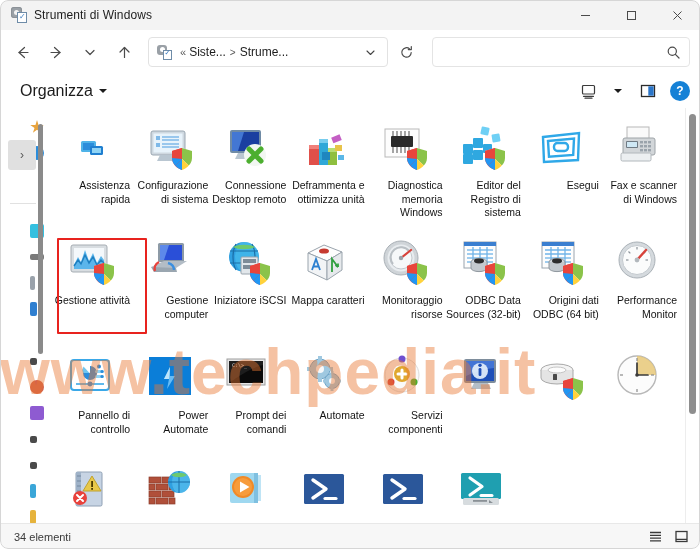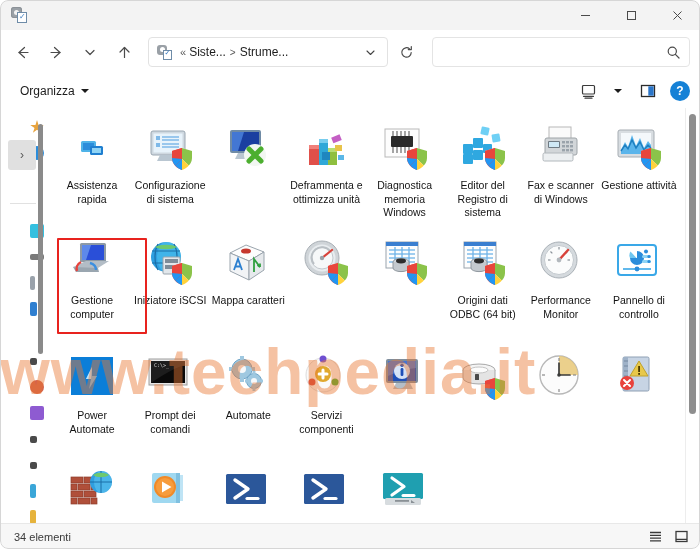--- a/index.html
+++ b/index.html
@@ -115,21 +115,21 @@
   #search-input::placeholder{ color:#9b9b9b; }
   #search-icon{ color:#4b4b4b; display:flex; }
 
   
   #cmdbar{
     height:34px; background:#ffffff; display:flex; align-items:center;
     padding:0 8px 0 12px; gap:4px;
   }
   #organizza{
     display:flex; align-items:center; gap:6px;
-    font-size:12px; color:#1c1c1c; padding:5px 8px; border-radius:4px;
+    font-size:16px; color:#1c1c1c; padding:5px 8px; border-radius:4px;
   }
   .tri-down{
     width:0;height:0;border-left:4px solid transparent;border-right:4px solid transparent;
     border-top:4px solid #1c1c1c;
   }
   #cmd-right{ margin-left:auto; display:flex; align-items:center; gap:2px; }
   .cmd-ico{
     width:28px; height:26px; display:flex; align-items:center; justify-content:center;
     color:#3b3b3b; border-radius:4px;
   }
@@ -184,21 +184,21 @@
   }
   .tile{
     height:115px; padding-top:8px;
     display:flex; flex-direction:column; align-items:center;
     position:relative;
   }
   .tile .ic{
     width:48px; height:48px; position:relative; flex:0 0 auto;
   }
   .tile .lbl{
-    margin-top:7px; width:100%; text-align:center;
+    margin-top:7px; width:100%; text-align:right;
     font-size:10.5px; line-height:13.5px; color:#131313;
     word-break:break-word; padding:0 1px;
   }
 
   
   #content-sb{
     position:absolute; right:4px; top:6px; width:7px; height:300px;
     background:#8e8e8e; border-radius:4px;
   }
   #content-sb-track{
@@ -236,20 +236,21 @@
 <body>
 
 <div id="window">
 
   <div id="titlebar">
     <div id="title-left">
       <span class="win-tools-ico">
         <span class="gear"></span>
           <span class="sheet"></span>
       </span>
+      <span id="title-text">Strumenti di Windows</span>
     </div>
     <div id="caption-buttons">
       <div class="cap-btn">
         <svg width="11" height="11" viewBox="0 0 11 11">
             <line x1="1" y1="5.5" x2="10" y2="5.5" stroke="currentColor" stroke-width="1"></line>
           </svg>
       </div>
       <div class="cap-btn">
         <svg width="11" height="11" viewBox="0 0 11 11">
             <rect x="1.5" y="1.5" width="8" height="8" fill="none" stroke="currentColor" stroke-width="1"></rect>
@@ -442,20 +443,21 @@
           <div class="tile">
             <div class="ic">
     <svg width="48" height="48" viewBox="0 0 48 48">
       <rect x="6" y="6" width="31" height="23" rx="2" fill="#6f8ba5"></rect>
       <rect x="8" y="8" width="27" height="19" fill="#1a3fa0"></rect>
       <path d="M8 8 h12 l-6 19 H8 Z" fill="#4e86e0" opacity=".8"></path>
       <path d="M14 29 h15 l3 6 H11 Z" fill="#b9c6d1"></path>
       <circle cx="31" cy="31" r="11" fill="#f2f7f2"></circle>
       <path d="M25 25 L37 37 M37 25 L25 37" stroke="#4caf2f" stroke-width="5" stroke-linecap="round"></path>
     </svg></div>
+            <div class="lbl">Connessione Desktop remoto</div>
           </div>
           <div class="tile">
             <div class="ic">
     <svg width="48" height="48" viewBox="0 0 48 48">
       <rect x="7" y="24" width="10" height="17" fill="#e0504a"></rect>
       <rect x="7" y="21" width="10" height="4" fill="#f0807a"></rect>
       <rect x="17" y="18" width="9" height="23" fill="#2fa8d8"></rect>
       <rect x="17" y="15" width="9" height="4" fill="#78cdee"></rect>
       <rect x="26" y="27" width="9" height="14" fill="#8fbf3f"></rect>
       <rect x="26" y="24" width="9" height="4" fill="#b7dd73"></rect>
@@ -511,20 +513,29 @@
     </svg><svg width="24" height="24" viewBox="0 0 24 24" style="position:absolute;left:24px;top:23px">
     <path d="M12 1 L22 4 V11 C22 17 17 21.5 12 23 C7 21.5 2 17 2 11 V4 Z" fill="#fff"></path>
     <path d="M12 1 L12 23 C7 21.5 2 17 2 11 V4 Z" fill="#e8453c"></path>
     <path d="M12 1 L22 4 V11 C22 14 20.6 16.6 18.8 18.6 L12 12 Z" fill="#8bc34a"></path>
     <path d="M2 11 V4 L12 1 V12 Z" fill="#e8453c"></path>
     <path d="M12 12 L18.8 18.6 C16.9 20.6 14.5 22.2 12 23 Z" fill="#ffd23c"></path>
     <path d="M12 12 L12 23 C9.4 22.2 7.1 20.6 5.2 18.6 Z" fill="#2196f3"></path>
     <path d="M5.2 18.6 C3.4 16.6 2 14 2 11 L12 12 Z" fill="#2196f3"></path>
   </svg></div>
             <div class="lbl">Editor del Registro di sistema</div>
+          </div>
+          <div class="tile">
+            <div class="ic">
+    <svg width="48" height="48" viewBox="0 0 48 48">
+      <path d="M6 13 L42 9 L41 36 L7 38 Z" fill="none" stroke="#2fa8e8" stroke-width="2.4"></path>
+      <path d="M11 17 L37 14.5 L36.2 31 L12 32.8 Z" fill="none" stroke="#2fa8e8" stroke-width="2.4"></path>
+      <rect x="17" y="19" width="14" height="8" rx="3.5" fill="none" stroke="#2fa8e8" stroke-width="2.4"></rect>
+    </svg></div>
+            <div class="lbl">Esegui</div>
           </div>
           <div class="tile">
             <div class="ic">
     <svg width="48" height="48" viewBox="0 0 48 48">
       <rect x="12" y="3" width="22" height="12" fill="#fafafa" stroke="#b8b8b8"></rect>
       <rect x="8" y="14" width="32" height="17" rx="2" fill="#d2d6d9" stroke="#9ea4a8"></rect>
       <rect x="11" y="17" width="12" height="7" rx="1" fill="#6f7a83"></rect>
       <rect x="12" y="18" width="10" height="5" fill="#cfe8f5"></rect>
       <g fill="#9aa3ab">
         <rect x="25" y="17" width="3" height="2.4"></rect>
@@ -618,20 +629,21 @@
       <circle cx="20" cy="19" r="2.2" fill="#9aa2a8"></circle>
     </svg><svg width="24" height="24" viewBox="0 0 24 24" style="position:absolute;left:24px;top:23px">
     <path d="M12 1 L22 4 V11 C22 17 17 21.5 12 23 C7 21.5 2 17 2 11 V4 Z" fill="#fff"></path>
     <path d="M12 1 L12 23 C7 21.5 2 17 2 11 V4 Z" fill="#e8453c"></path>
     <path d="M12 1 L22 4 V11 C22 14 20.6 16.6 18.8 18.6 L12 12 Z" fill="#8bc34a"></path>
     <path d="M2 11 V4 L12 1 V12 Z" fill="#e8453c"></path>
     <path d="M12 12 L18.8 18.6 C16.9 20.6 14.5 22.2 12 23 Z" fill="#ffd23c"></path>
     <path d="M12 12 L12 23 C9.4 22.2 7.1 20.6 5.2 18.6 Z" fill="#2196f3"></path>
     <path d="M5.2 18.6 C3.4 16.6 2 14 2 11 L12 12 Z" fill="#2196f3"></path>
   </svg></div>
+            <div class="lbl">Monitoraggio risorse</div>
           </div>
           <div class="tile">
             <div class="ic">
     <svg width="48" height="48" viewBox="0 0 48 48">
       <rect x="5" y="3" width="32" height="26" fill="#fdfdfd" stroke="#9aa4ad"></rect>
       <rect x="5" y="3" width="32" height="4" fill="#3b7fd0"></rect>
       <g stroke="#6fb3e8" stroke-width="1.3">
         <line x1="8" y1="11" x2="34" y2="11"></line>
                   <line x1="8" y1="15" x2="34" y2="15"></line>
         <line x1="8" y1="19" x2="34" y2="19"></line>
@@ -645,20 +657,21 @@
       <ellipse cx="20" cy="22" rx="5" ry="2.4" fill="#2d2d2d"></ellipse>
     </svg><svg width="24" height="24" viewBox="0 0 24 24" style="position:absolute;left:24px;top:23px">
     <path d="M12 1 L22 4 V11 C22 17 17 21.5 12 23 C7 21.5 2 17 2 11 V4 Z" fill="#fff"></path>
     <path d="M12 1 L12 23 C7 21.5 2 17 2 11 V4 Z" fill="#e8453c"></path>
     <path d="M12 1 L22 4 V11 C22 14 20.6 16.6 18.8 18.6 L12 12 Z" fill="#8bc34a"></path>
     <path d="M2 11 V4 L12 1 V12 Z" fill="#e8453c"></path>
     <path d="M12 12 L18.8 18.6 C16.9 20.6 14.5 22.2 12 23 Z" fill="#ffd23c"></path>
     <path d="M12 12 L12 23 C9.4 22.2 7.1 20.6 5.2 18.6 Z" fill="#2196f3"></path>
     <path d="M5.2 18.6 C3.4 16.6 2 14 2 11 L12 12 Z" fill="#2196f3"></path>
   </svg></div>
+            <div class="lbl">ODBC Data Sources (32-bit)</div>
           </div>
           <div class="tile">
             <div class="ic">
     <svg width="48" height="48" viewBox="0 0 48 48">
       <rect x="5" y="3" width="32" height="26" fill="#fdfdfd" stroke="#9aa4ad"></rect>
       <rect x="5" y="3" width="32" height="4" fill="#3b7fd0"></rect>
       <g stroke="#6fb3e8" stroke-width="1.3">
         <line x1="8" y1="11" x2="34" y2="11"></line>
                   <line x1="8" y1="15" x2="34" y2="15"></line>
         <line x1="8" y1="19" x2="34" y2="19"></line>

